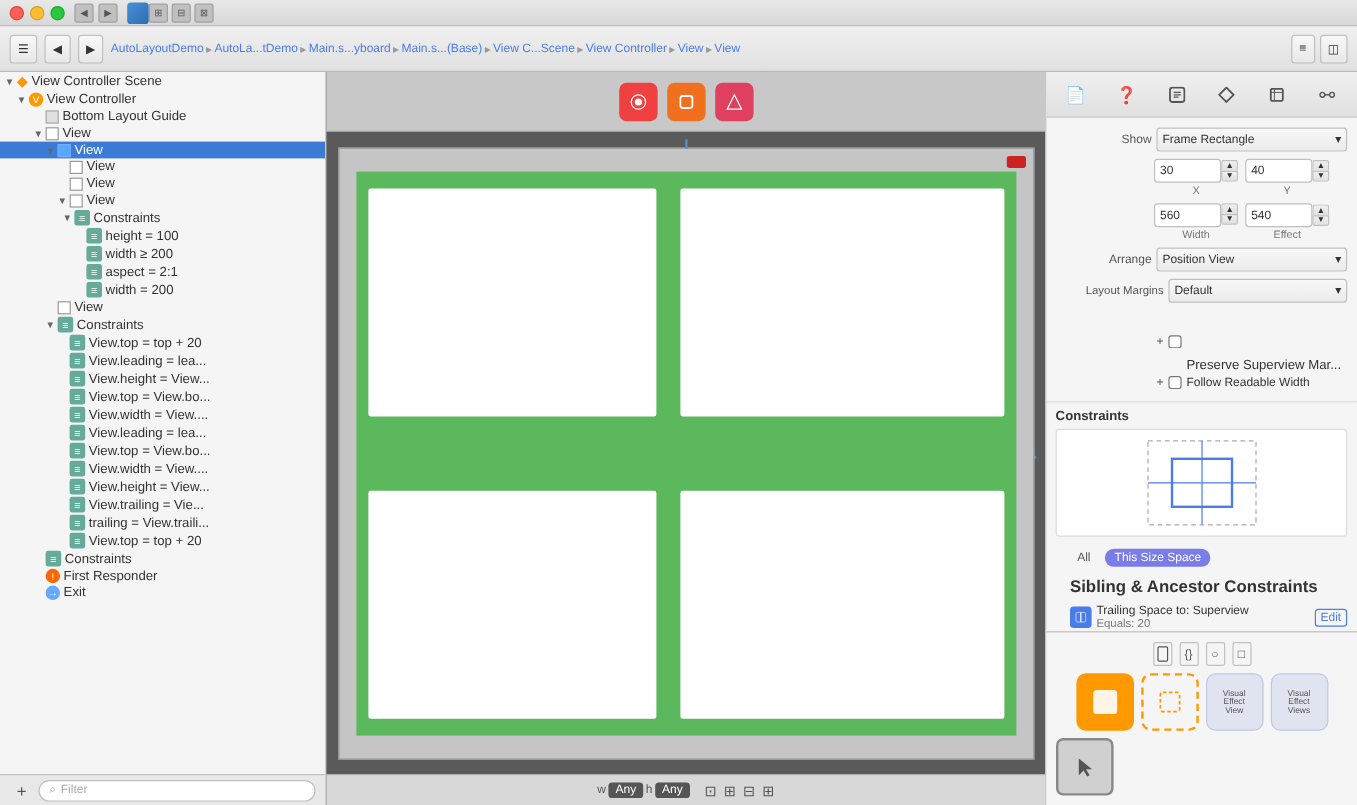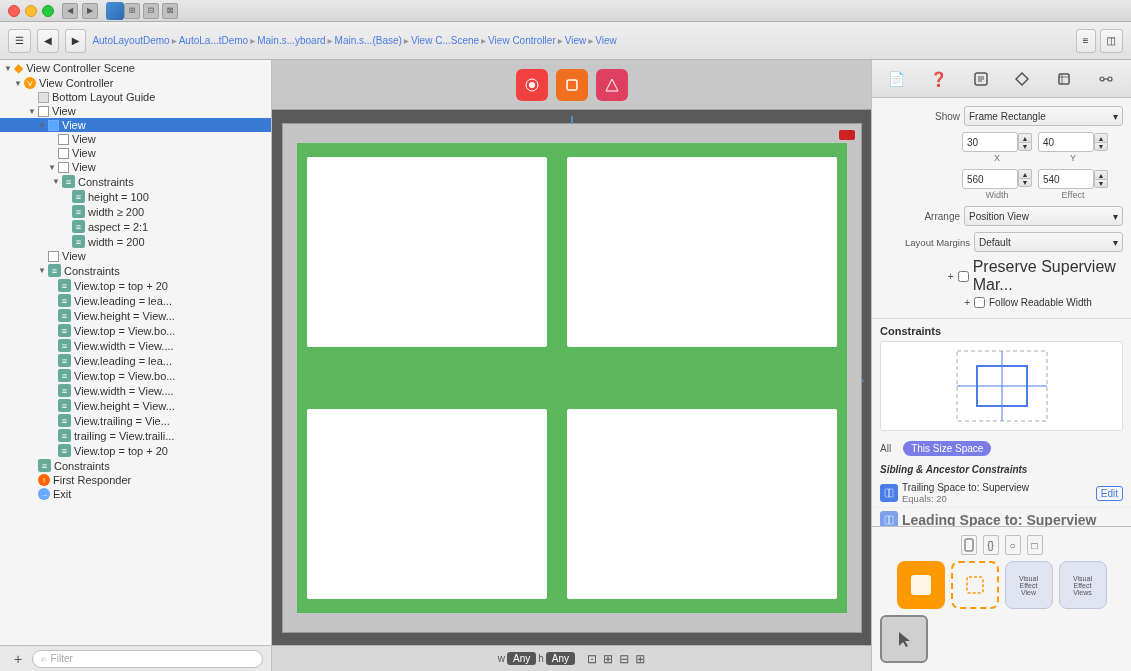--- a/index.html
+++ b/index.html
@@ -54,26 +54,26 @@
     .insp-number-label { font-size: 9px; color: #777; margin-top: 1px; }
     .insp-stepper { display: flex; flex-direction: column; width: 14px; }
     .insp-stepper-up, .insp-stepper-dn { width: 14px; height: 9px; background: linear-gradient(to bottom, #f0f0f0, #e0e0e0); border: 1px solid #c0c0c0; font-size: 7px; display: flex; align-items: center; justify-content: center; cursor: pointer; }
     .insp-stepper-up { border-radius: 2px 2px 0 0; border-bottom: none; }
     .insp-stepper-dn { border-radius: 0 0 2px 2px; }
 
     
     .constraints-header { padding: 6px 8px 4px; font-size: 11px; font-weight: 600; color: #333; }
     .constraints-canvas { height: 90px; background: white; margin: 0 8px 6px; border: 1px solid #ddd; border-radius: 3px; display: flex; align-items: center; justify-content: center; position: relative; }
 
-    .constraints-tabs { display: flex; align-items: center; padding: 4px 2px; gap: 6px; }
+    .constraints-tabs { display: flex; align-items: center; padding: 4px 20px; gap: 6px; }
     .c-tab { font-size: 10px; padding: 2px 6px; border-radius: 3px; cursor: pointer; color: #555; }
     .c-tab.active { background: #7a7de8; color: white; font-size: 10px; padding: 2px 8px; border-radius: 10px; }
 
-    .sibling-header { padding: 4px 8px; font-size: 10px; font-weight: 600; color: #333; font-style: italic; }
-    .constraint-item { display: flex; align-items: center; padding: 3px 8px; border-bottom: 1px solid #eee; gap: 4px; }
+    .sibling-header { padding: 4px 20px; font-size: 14px; font-weight: 600; color: #333; }
+    .constraint-item { display: flex; align-items: center; padding: 3px 8px; border-bottom: 1px solid #eee; gap: 4px; margin-left: 12px; }
     .uivi-bar { height: 28px; background: #e0e0e0; border-top: 1px solid #c0c0c0; display: flex; align-items: center; padding: 0 8px; gap: 4px; font-size: 10px; }
 
     
     .scrollable { overflow-y: auto; flex: 1; }
     .scrollable::-webkit-scrollbar { width: 8px; }
     .scrollable::-webkit-scrollbar-track { background: #f0f0f0; }
     .scrollable::-webkit-scrollbar-thumb { background: #c0c0c0; border-radius: 4px; }
 
     .add-btn { font-size: 14px; color: #555; cursor: pointer; width: 20px; height: 20px; display: flex; align-items: center; justify-content: center; }
   </style>
@@ -482,21 +482,21 @@
             <div class="insp-select">
               <span>Default</span>
               <span>▾</span>
             </div>
           </div>
 
           <div style="padding-left:8px;margin-bottom:2px;">
             <div style="display:flex;align-items:center;gap:4px;margin-bottom:3px;">
               <span style="color:#555;font-size:10px;width:82px;text-align:right;">+</span>
               <input type="checkbox" style="width: 11px; height: 11px;">
-              <label style="font-size:16px;color:#333;">Preserve Superview Mar...</label>
+              <label style="font-size:11px;color:#333;margin-top:40px;">Preserve Superview Mar...</label>
             </div>
             <div style="display:flex;align-items:center;gap:4px;">
               <span style="color:#555;font-size:10px;width:82px;text-align:right;">+</span>
               <input type="checkbox" style="width: 11px; height: 11px;">
               <label style="font-size:10px;color:#333;">Follow Readable Width</label>
             </div>
           </div>
         </div>
 
         <div>

